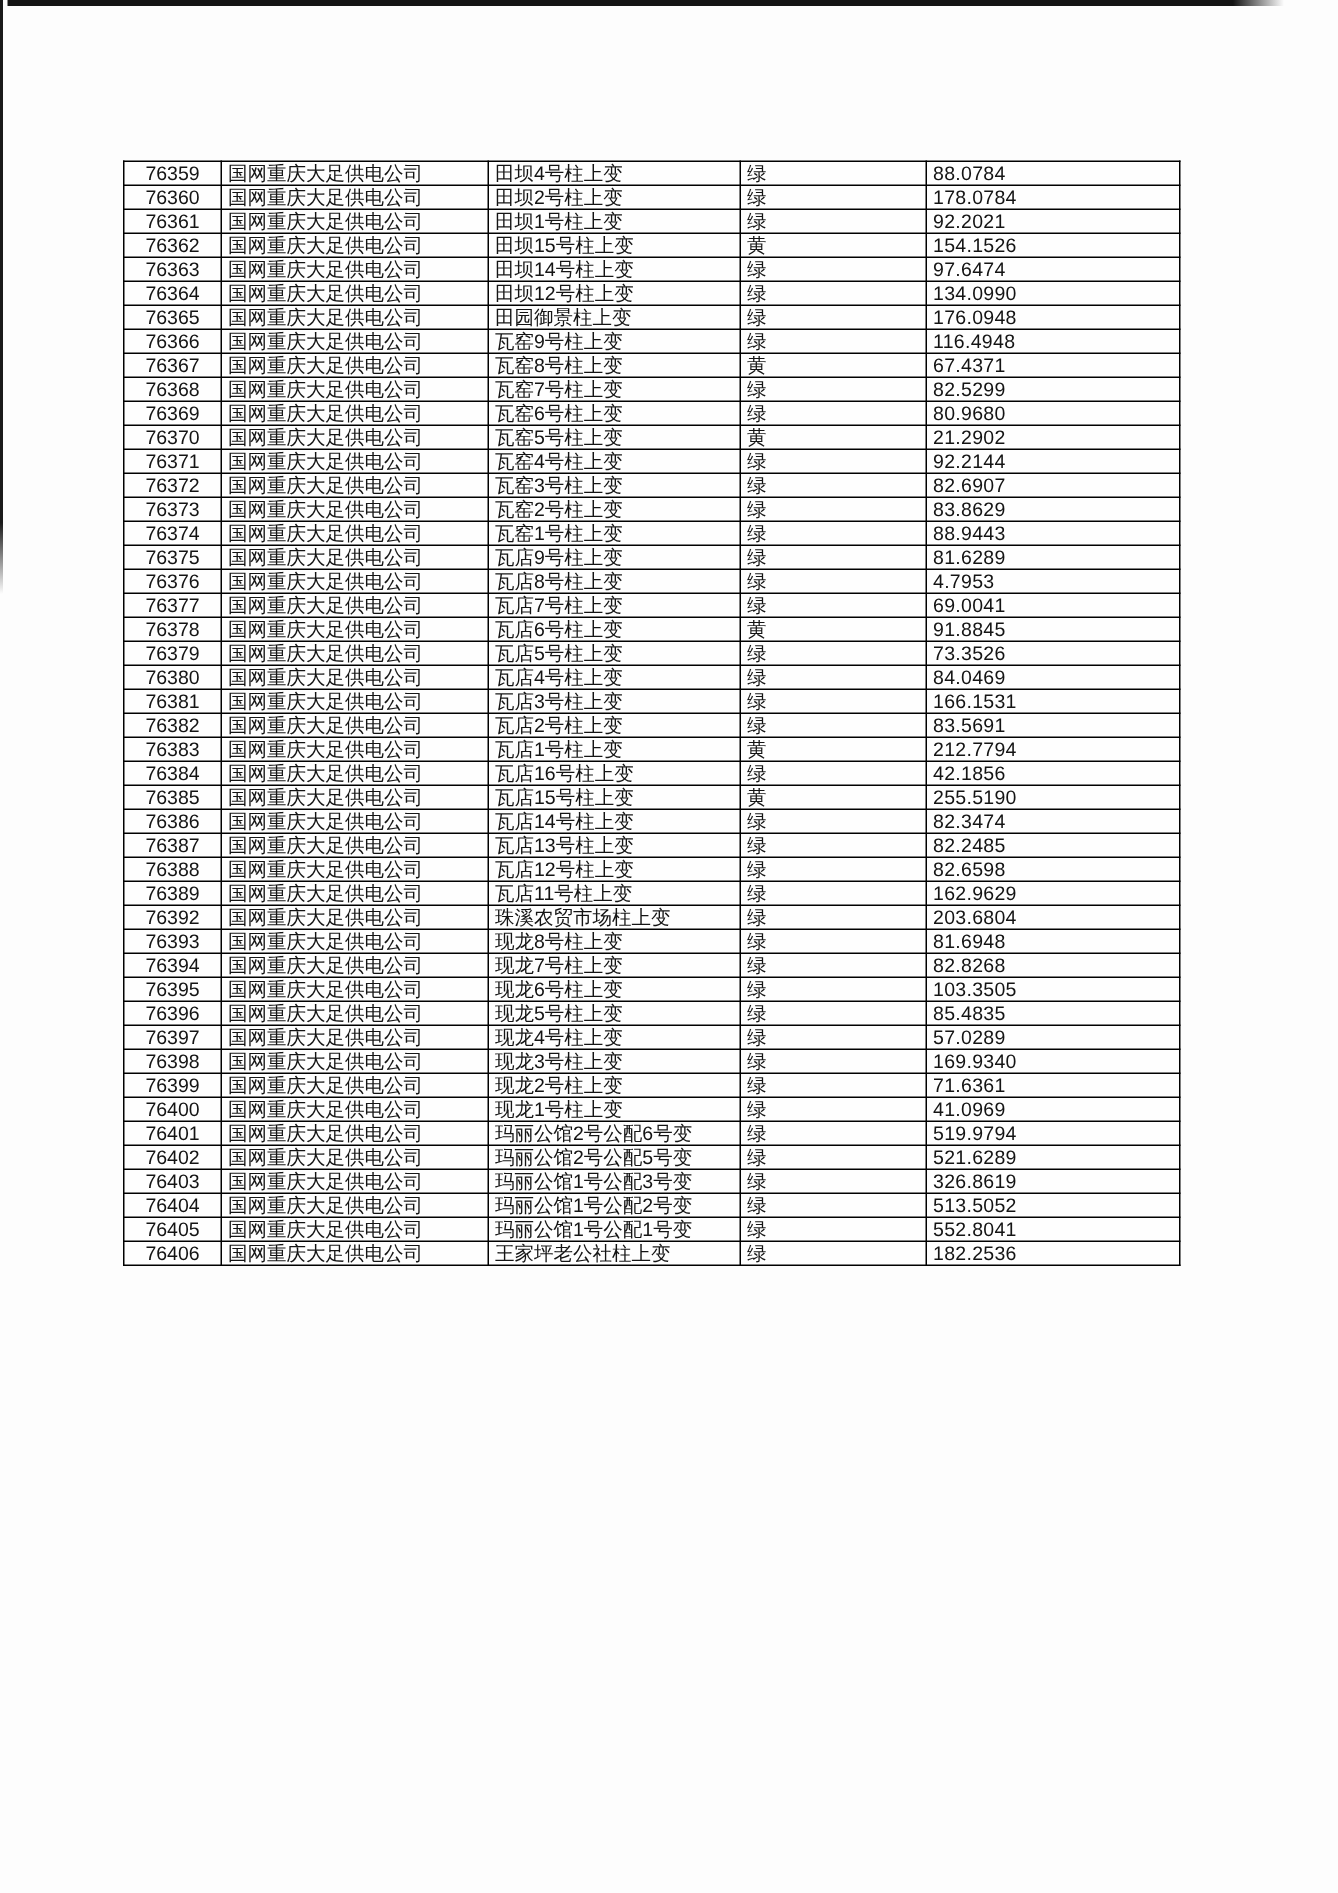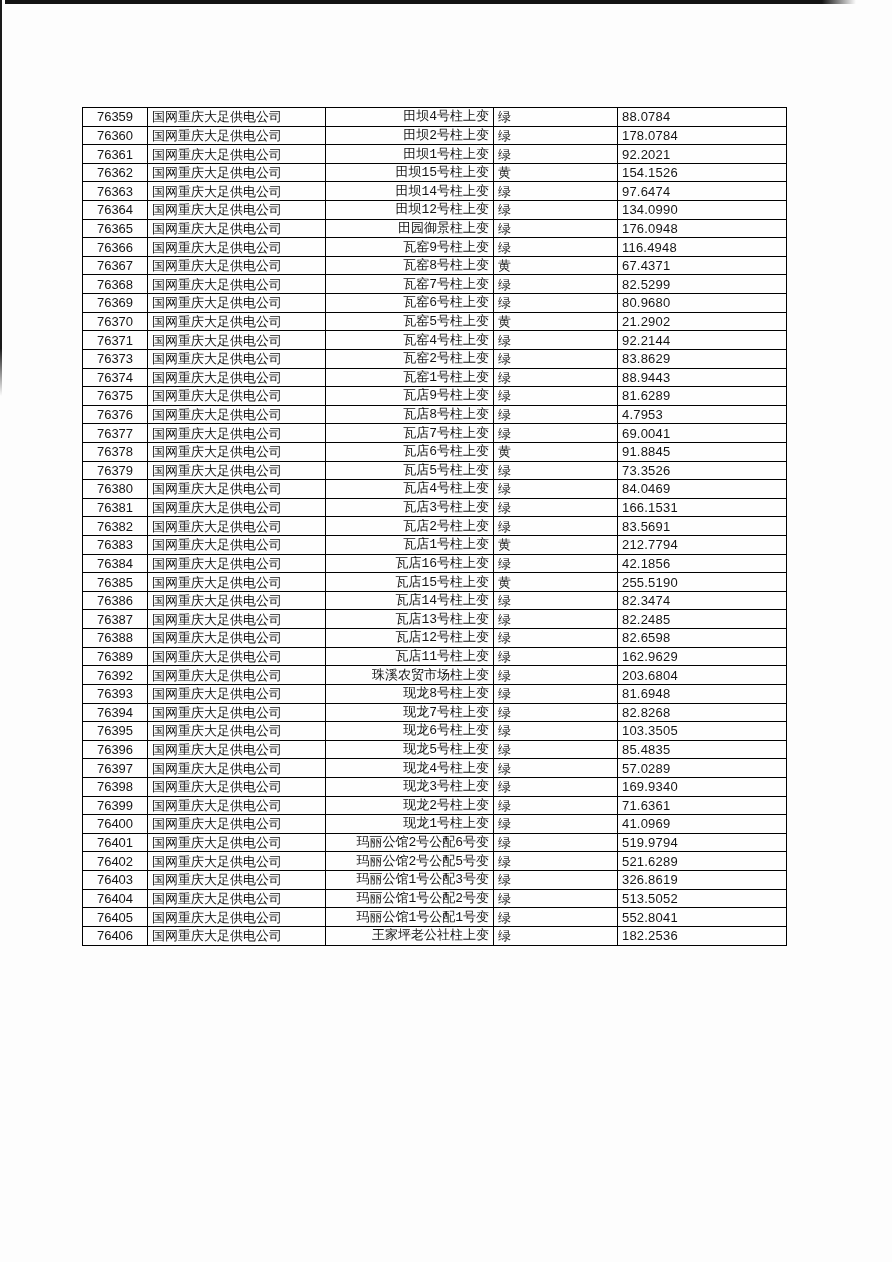--- a/index.html
+++ b/index.html
@@ -21,38 +21,38 @@
   }
   .left-edge-line {
     position: absolute;
     left: 0; top: 0;
     width: 2px; height: 396px;
     background: linear-gradient(to bottom, #1a1a1a 88%, rgba(26,26,26,0));
   }
   table.data-table {
     position: absolute;
     left: 82px; top: 107px;
-    width: 704px; height: 839px;
+    width: 704px; height: 737px;
     border-collapse: collapse;
     table-layout: fixed;
     background: #fefefe;
   }
   table.data-table td {
     border: 1.6px solid #000;
     font-size: 13px;
     line-height: 1;
     padding: 0 4px;
     white-space: nowrap;
     overflow: hidden;
     vertical-align: middle;
     color: #141414;
   }
   td.col-id    { text-align: center; }
   td.col-company { text-align: left; }
-  td.col-name  { text-align: right; font-family: Liberation Mono, monospace; }
+  td.col-name  { text-align: left; }
   td.col-status{ text-align: left; }
   td.col-value { letter-spacing: 0.2px; }
 </style>
 </head>
 <body>
 
 <div class="page">
   <div class="top-bar"></div>
   <div class="left-edge-line"></div>
 
@@ -150,20 +150,27 @@
           <td class="col-value">21.2902</td>
         </tr>
         <tr>
           <td class="col-id">76371</td>
           <td class="col-company">国网重庆大足供电公司</td>
           <td class="col-name">瓦窑4号柱上变</td>
           <td class="col-status">绿</td>
           <td class="col-value">92.2144</td>
         </tr>
         <tr>
+          <td class="col-id">76372</td>
+          <td class="col-company">国网重庆大足供电公司</td>
+          <td class="col-name">瓦窑3号柱上变</td>
+          <td class="col-status">绿</td>
+          <td class="col-value">82.6907</td>
+        </tr>
+        <tr>
           <td class="col-id">76373</td>
           <td class="col-company">国网重庆大足供电公司</td>
           <td class="col-name">瓦窑2号柱上变</td>
           <td class="col-status">绿</td>
           <td class="col-value">83.8629</td>
         </tr>
         <tr>
           <td class="col-id">76374</td>
           <td class="col-company">国网重庆大足供电公司</td>
           <td class="col-name">瓦窑1号柱上变</td>

